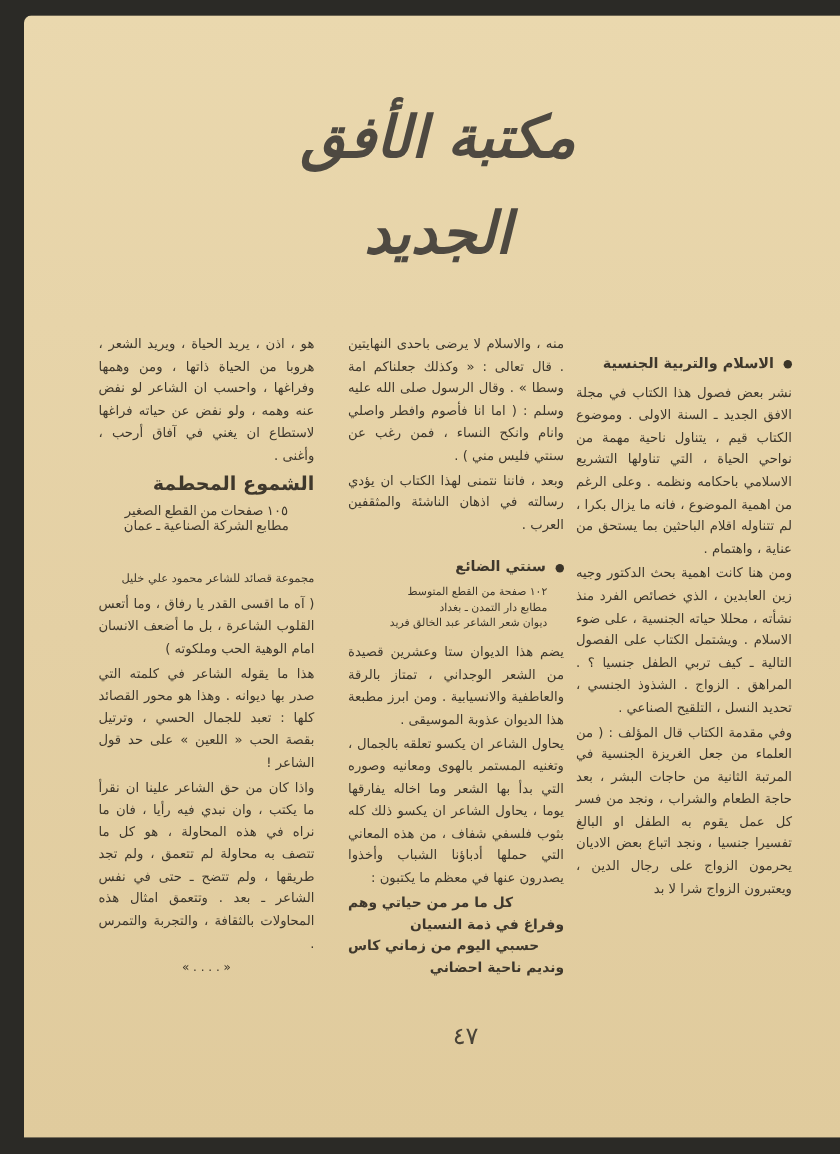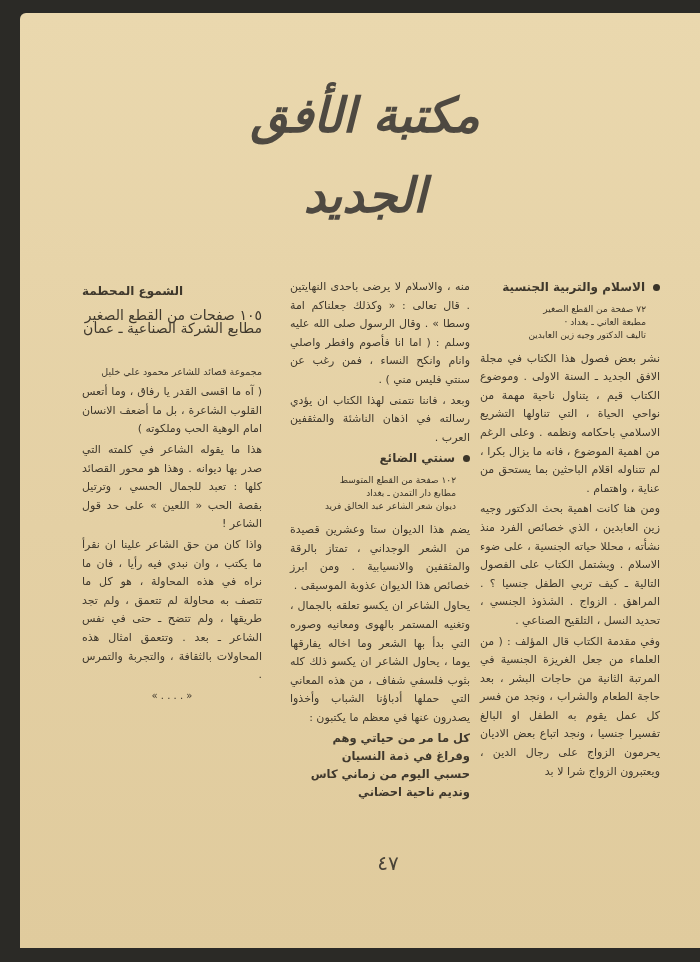--- a/index.html
+++ b/index.html
@@ -24,77 +24,73 @@
     border:2px dotted #5a5345; border-radius:3px; padding:8px 14px; box-sizing:border-box;
     direction:rtl; text-align:justify; font-size:11.5px; line-height:25px; font-weight:bold; color:#3b3529;
   }
   .col {
     position:absolute; direction:rtl; text-align:justify; font-size:11px; line-height:18.6px; color:#3f382c;
   }
   .col-right { left:460px; top:265px; width:180px; }
   .col-mid { left:270px; top:265px; width:180px; }
   .col-left { left:62px; top:265px; width:180px; }
   .col p { margin:0 0 2px 0; }
-  .book-title { font-weight:bold; font-size:12px; margin:0 0 6px 0; position:relative; }
+  .book-title { font-weight:bold; font-size:12px; margin:16px 0 6px 0; position:relative; }
   .bullet {
     display:inline-block; width:7px; height:7px; background:#3a3428; border-radius:50%;
     margin-left:8px; vertical-align:middle;
   }
   .meta { font-size:9px; line-height:13px; margin:0 14px 8px 0; color:#3b3428; }
-  .meta-c { font-size:14px; line-height:13px; margin:6px 0 8px; }
-  .center-title { text-align:left; font-weight:bold; font-size:12px; margin:4px 0 8px; }
+  .meta-c { font-size:11px; line-height:13px; text-align:center; margin:6px 0 8px;font-family:Liberation Serif, serif; }
+  .center-title { text-align:right; font-weight:bold; font-size:16px; margin:4px 0 8px; }
   .poem { font-weight:bold; font-size:11.5px; line-height:18px; }
-  .poem .l1 { text-align:right; }
+  .poem .l1 { text-align:left; }
   .poem .l2 { text-align:right; padding-left:8px; }
   .ellipsis { text-align:center; font-size:10px; margin-top:2px; }
   .page-number {
     position:absolute; left:338px; top:838px; width:60px; text-align:center;
     font-size:20px; color:#4a4438;
   }
 </style>
 </head>
 <body>
 
 <div class="page">
 
   <div class="masthead">مكتبة الأفق الجديد</div>
 
 
   <div class="col col-right">
     <div class="book-title"><span class="bullet"></span><span>الاسلام والتربية الجنسية</span></div>
-    <div class="meta">
-      <div>٧٢ صفحة من القطع الصغير</div>
-      <div>مطبعة العاني ـ بغداد ·</div>
-      <div>تاليف الدكتور وجيه زين العابدين</div>
-    </div>
     <p>نشر بعض فصول هذا الكتاب في مجلة الافق الجديد ـ السنة الاولى . وموضوع الكتاب قيم ، يتناول ناحية مهمة من نواحي الحياة ، التي تناولها التشريع الاسلامي باحكامه ونظمه . وعلى الرغم من اهمية الموضوع ، فانه ما يزال بكرا ، لم تتناوله اقلام الباحثين بما يستحق من عناية ، واهتمام .</p>
     <p>ومن هنا كانت اهمية بحث الدكتور وجيه زين العابدين ، الذي خصائص الفرد منذ نشأته ، محللا حياته الجنسية ، على ضوء الاسلام . ويشتمل الكتاب على الفصول التالية ـ كيف تربي الطفل جنسيا ؟ . المراهق . الزواج . الشذوذ الجنسي ، تحديد النسل ، التلقيح الصناعي .</p>
     <p>وفي مقدمة الكتاب قال المؤلف : ( من العلماء من جعل الغريزة الجنسية في المرتبة الثانية من حاجات البشر ، بعد حاجة الطعام والشراب ، ونجد من فسر كل عمل يقوم به الطفل او البالغ تفسيرا جنسيا ، ونجد اتباع بعض الاديان يحرمون الزواج على رجال الدين ، ويعتبرون الزواج شرا لا بد</p>
   </div>
 
   <div class="col col-mid">
     <p>منه ، والاسلام لا يرضى باحدى النهايتين . قال تعالى : « وكذلك جعلناكم امة وسطا » . وقال الرسول صلى الله عليه وسلم : ( اما انا فأصوم وافطر واصلي وانام وانكح النساء ، فمن رغب عن سنتي فليس مني ) .</p>
     <p>وبعد ، فاننا نتمنى لهذا الكتاب ان يؤدي رسالته في اذهان الناشئة والمثقفين العرب .</p>
     <div class="book-title"><span class="bullet"></span><span>سنتي الضائع</span></div>
     <div class="meta">
       <div>١٠٢ صفحة من القطع المتوسط</div>
       <div>مطابع دار التمدن ـ بغداد</div>
       <div>ديوان شعر الشاعر عبد الخالق فريد</div>
     </div>
-    <p>يضم هذا الديوان ستا وعشرين قصيدة من الشعر الوجداني ، تمتاز بالرقة والمثقفين والانسيابية . ومن ابرز خصائص هذا الديوان عذوبة الموسيقى .</p>
+    <p>يضم هذا الديوان ستا وعشرين قصيدة من الشعر الوجداني ، تمتاز بالرقة والعاطفية والانسيابية . ومن ابرز مطبعة هذا الديوان عذوبة الموسيقى .</p>
     <p>يحاول الشاعر ان يكسو تعلقه بالجمال ، وتغنيه المستمر بالهوى ومعانيه وصوره التي بدأ بها الشعر وما اخاله يفارقها يوما ، يحاول الشاعر ان يكسو ذلك كله بثوب فلسفي شفاف ، من هذه المعاني التي حملها أدباؤنا الشباب وأخذوا يصدرون عنها في معظم ما يكتبون :</p>
     <div class="poem">
       <div class="l1">كل ما مر من حياتي وهم</div>
       <div class="l2">وفراغ في ذمة النسيان</div>
       <div class="l1">حسبي اليوم من زماني كاس</div>
       <div class="l2">ونديم ناحية احضاني</div>
     </div>
   </div>
 
   <div class="col col-left">
+    <p>هو ، اذن ، يريد الحياة ، ويريد الشعر ، هروبا من الحياة ذاتها ، ومن وهمها وفراغها ، واحسب ان الشاعر لو نفض عنه وهمه ، ولو نفض عن حياته فراغها لاستطاع ان يغني في آفاق أرحب ، وأغنى .</p>
     <div class="center-title">الشموع المحطمة</div>
     <div class="meta-c">
       <div>١٠٥ صفحات من القطع الصغير</div>
       <div>مطابع الشركة الصناعية ـ عمان</div>
     </div>
     <p style="font-size:9.5px;margin-top:28px;">مجموعة قصائد للشاعر محمود علي خليل</p>
     <p>( آه ما اقسى القدر يا رفاق ، وما أتعس القلوب الشاعرة ، بل ما أضعف الانسان امام الوهية الحب وملكوته )</p>
     <p>هذا ما يقوله الشاعر في كلمته التي صدر بها ديوانه . وهذا هو محور القصائد كلها : تعبد للجمال الحسي ، وترتيل بقصة الحب « اللعين » على حد قول الشاعر !</p>
     <p>واذا كان من حق الشاعر علينا ان نقرأ ما يكتب ، وان نبدي فيه رأيا ، فان ما نراه في هذه المحاولة ، هو كل ما تتصف به محاولة لم تتعمق ، ولم تجد طريقها ، ولم تتضح ـ حتى في نفس الشاعر ـ بعد . وتتعمق امثال هذه المحاولات بالثقافة ، والتجربة والتمرس .</p>
     <div class="ellipsis">« . . . . »</div>

